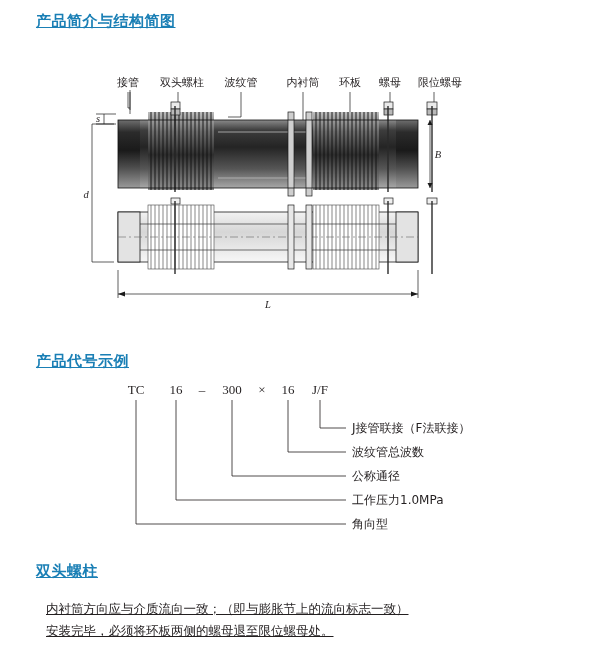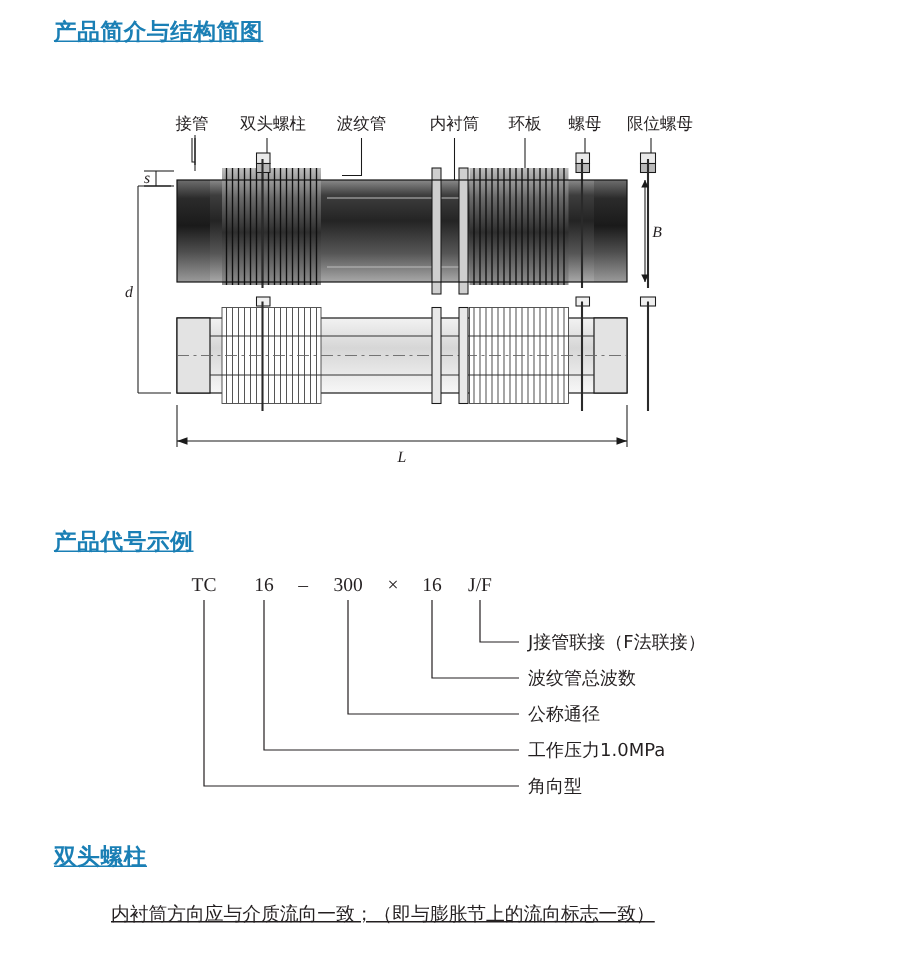--- a/index.html
+++ b/index.html
@@ -49,21 +49,21 @@
   
   #install-note {
     position: absolute;
     left: 46px;
     top: 598px;
     width: 520px;
     font-size: 12.5px;
     line-height: 22px;
     color: #231f20;
   }
-  #install-note div { white-space: nowrap; margin-left: 28px; }
+  #install-note div { white-space: nowrap; }
 
   .cn { font-family: "DejaVu Sans", "Liberation Sans", sans-serif; text-decoration: underline; }
 </style>
 </head>
 <body>
 
 <div class="section-title cn" id="title-1">产品简介与结构简图</div>
 <div class="section-title cn" id="title-2">产品代号示例</div>
 <div class="section-title cn" id="title-3">双头螺柱</div>
 
@@ -322,13 +322,14 @@
     <text x="316" y="80">波纹管总波数</text>
     <text x="316" y="104">公称通径</text>
     <text x="316" y="128">工作压力1.0MPa</text>
     <text x="316" y="152">角向型</text>
   </g>
 </svg>
 </div>
 
 <div id="install-note" class="cn">
   <div>内衬筒方向应与介质流向一致；（即与膨胀节上的流向标志一致）</div>
+  <div>安装完毕，必须将环板两侧的螺母退至限位螺母处。</div>
 </div>
 
 </body></html>

